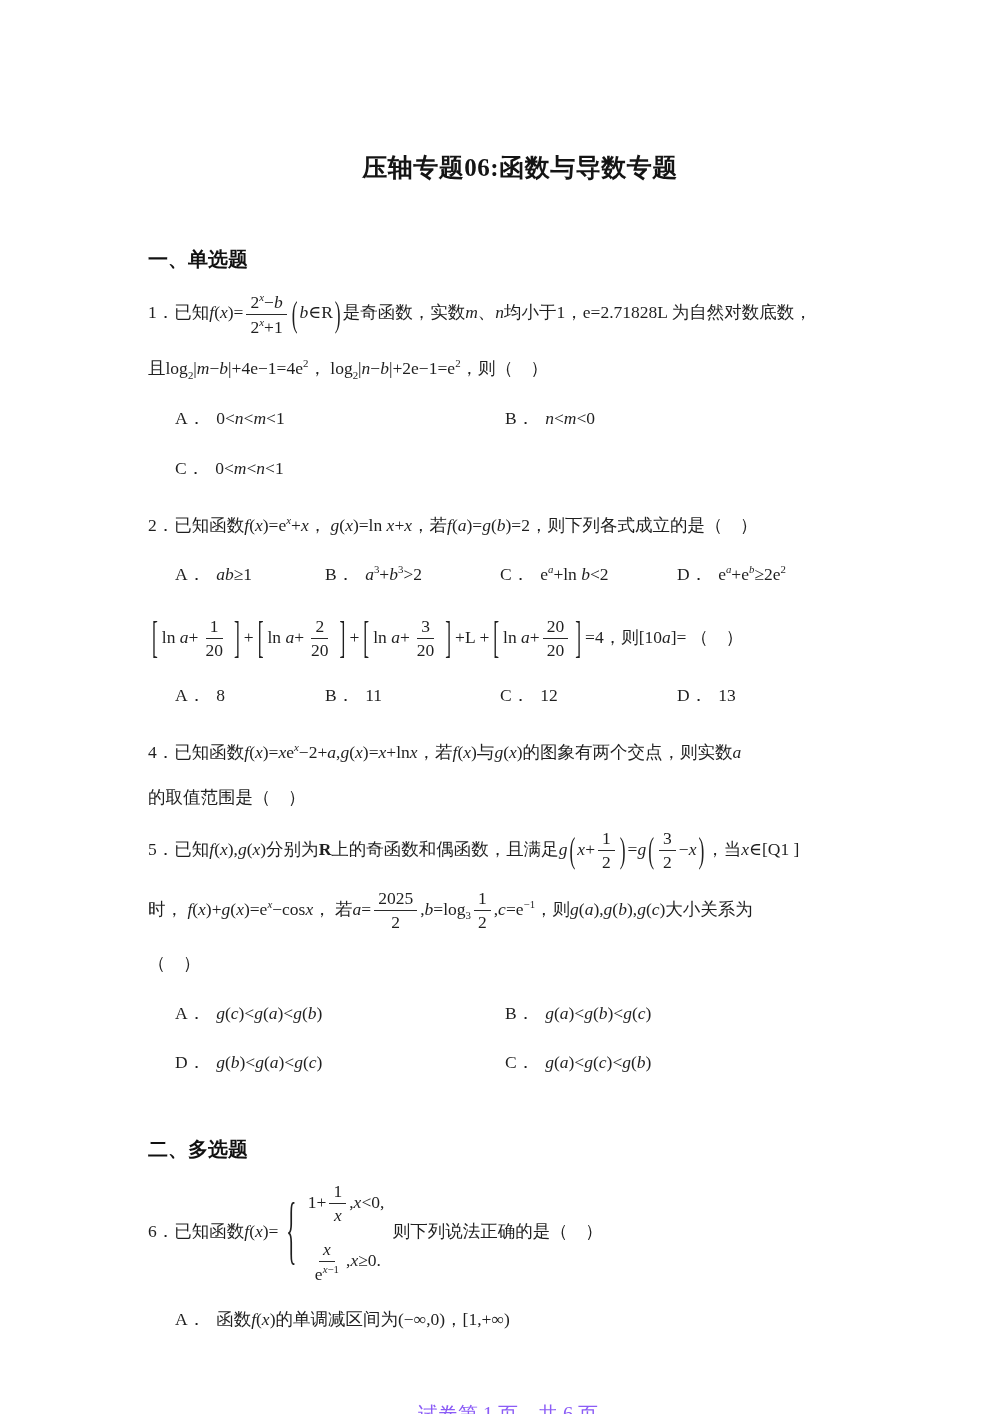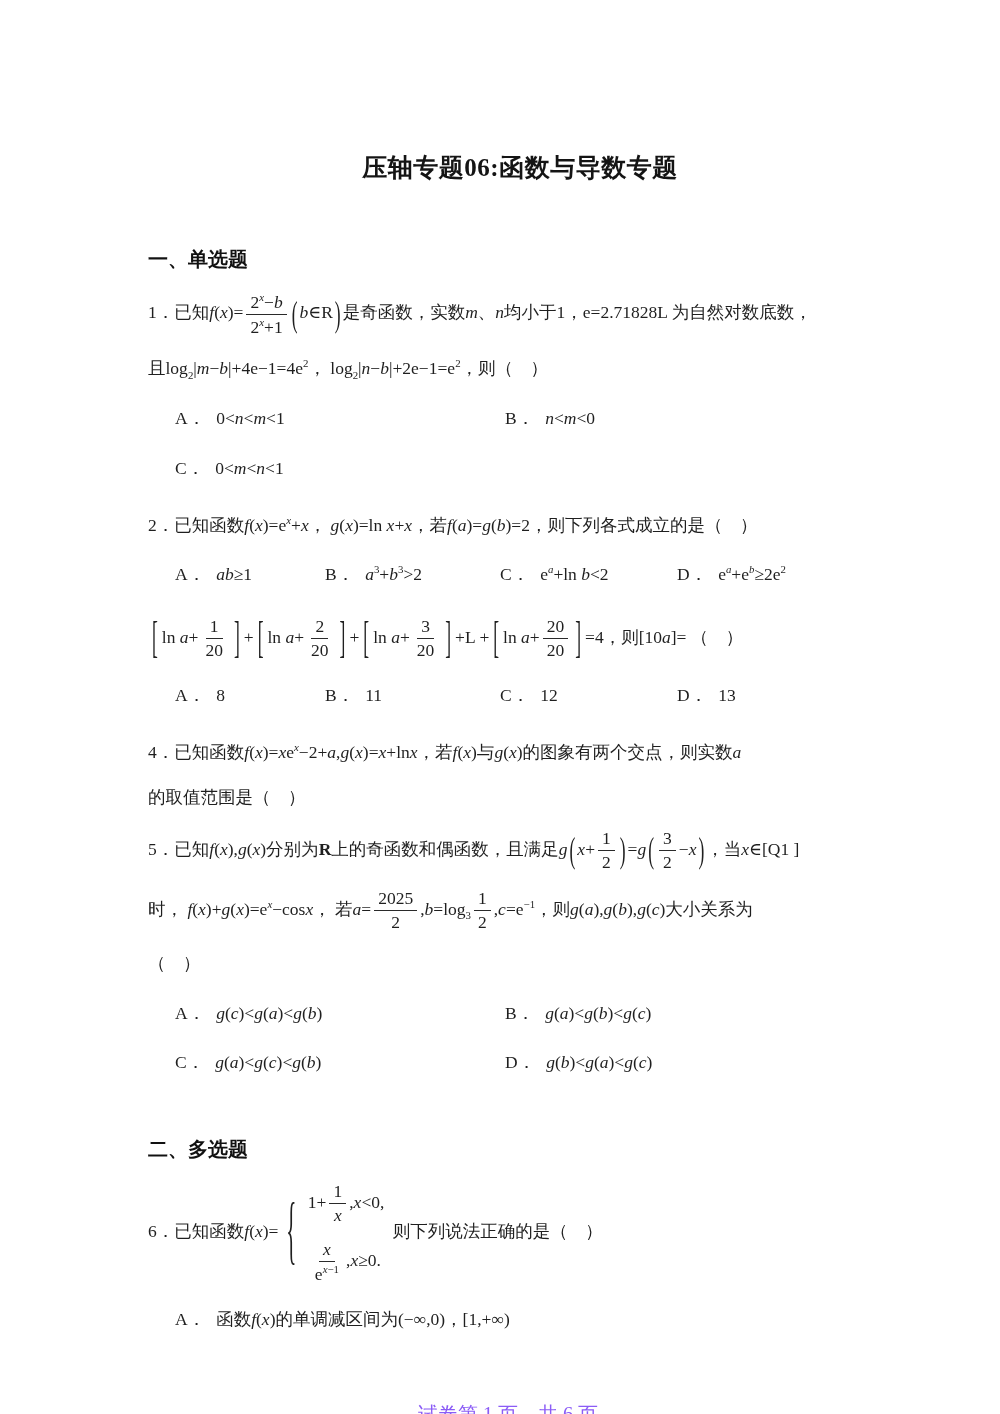--- a/index.html
+++ b/index.html
@@ -111,22 +111,22 @@
               <span class="num">2025</span>
               <span class="den">2</span>
             </span>,<span class="it">b</span>=log<sub>3</sub><span class="frac">
               <span class="num">1</span>
               <span class="den">2</span>
             </span>,<span class="it">c</span>=e<sup>−1</sup>，则<span class="it">g</span>(<span class="it">a</span>),<span class="it">g</span>(<span class="it">b</span>),<span class="it">g</span>(<span class="it">c</span>)大小关系为</div>
           <div class="line">（　）</div>
           <div class="opts opts2">
             <div class="opt"><span class="olabel">A．</span><span class="omath"><span class="it">g</span>(<span class="it">c</span>)&lt;<span class="it">g</span>(<span class="it">a</span>)&lt;<span class="it">g</span>(<span class="it">b</span>)</span></div>
             <div class="opt"><span class="olabel">B．</span><span class="omath"><span class="it">g</span>(<span class="it">a</span>)&lt;<span class="it">g</span>(<span class="it">b</span>)&lt;<span class="it">g</span>(<span class="it">c</span>)</span></div>
+            <div class="opt"><span class="olabel">D．</span><span class="omath"><span class="it">g</span>(<span class="it">b</span>)&lt;<span class="it">g</span>(<span class="it">a</span>)&lt;<span class="it">g</span>(<span class="it">c</span>)</span></div>
             <div class="opt"><span class="olabel">C．</span><span class="omath"><span class="it">g</span>(<span class="it">a</span>)&lt;<span class="it">g</span>(<span class="it">c</span>)&lt;<span class="it">g</span>(<span class="it">b</span>)</span></div>
-            <div class="opt"><span class="olabel">D．</span><span class="omath"><span class="it">g</span>(<span class="it">b</span>)&lt;<span class="it">g</span>(<span class="it">a</span>)&lt;<span class="it">g</span>(<span class="it">c</span>)</span></div>
           </div>
         </div>
       </div>
       <div class="section">
         <div class="sec-h">二、多选题</div>
         <div class="question">
           <div class="line">6．已知函数<span class="it">f</span>(<span class="it">x</span>)=<span class="cases">
               <span class="cbrace">{</span>
               <span class="crows">
                 <span class="crow">1+<span class="frac">

